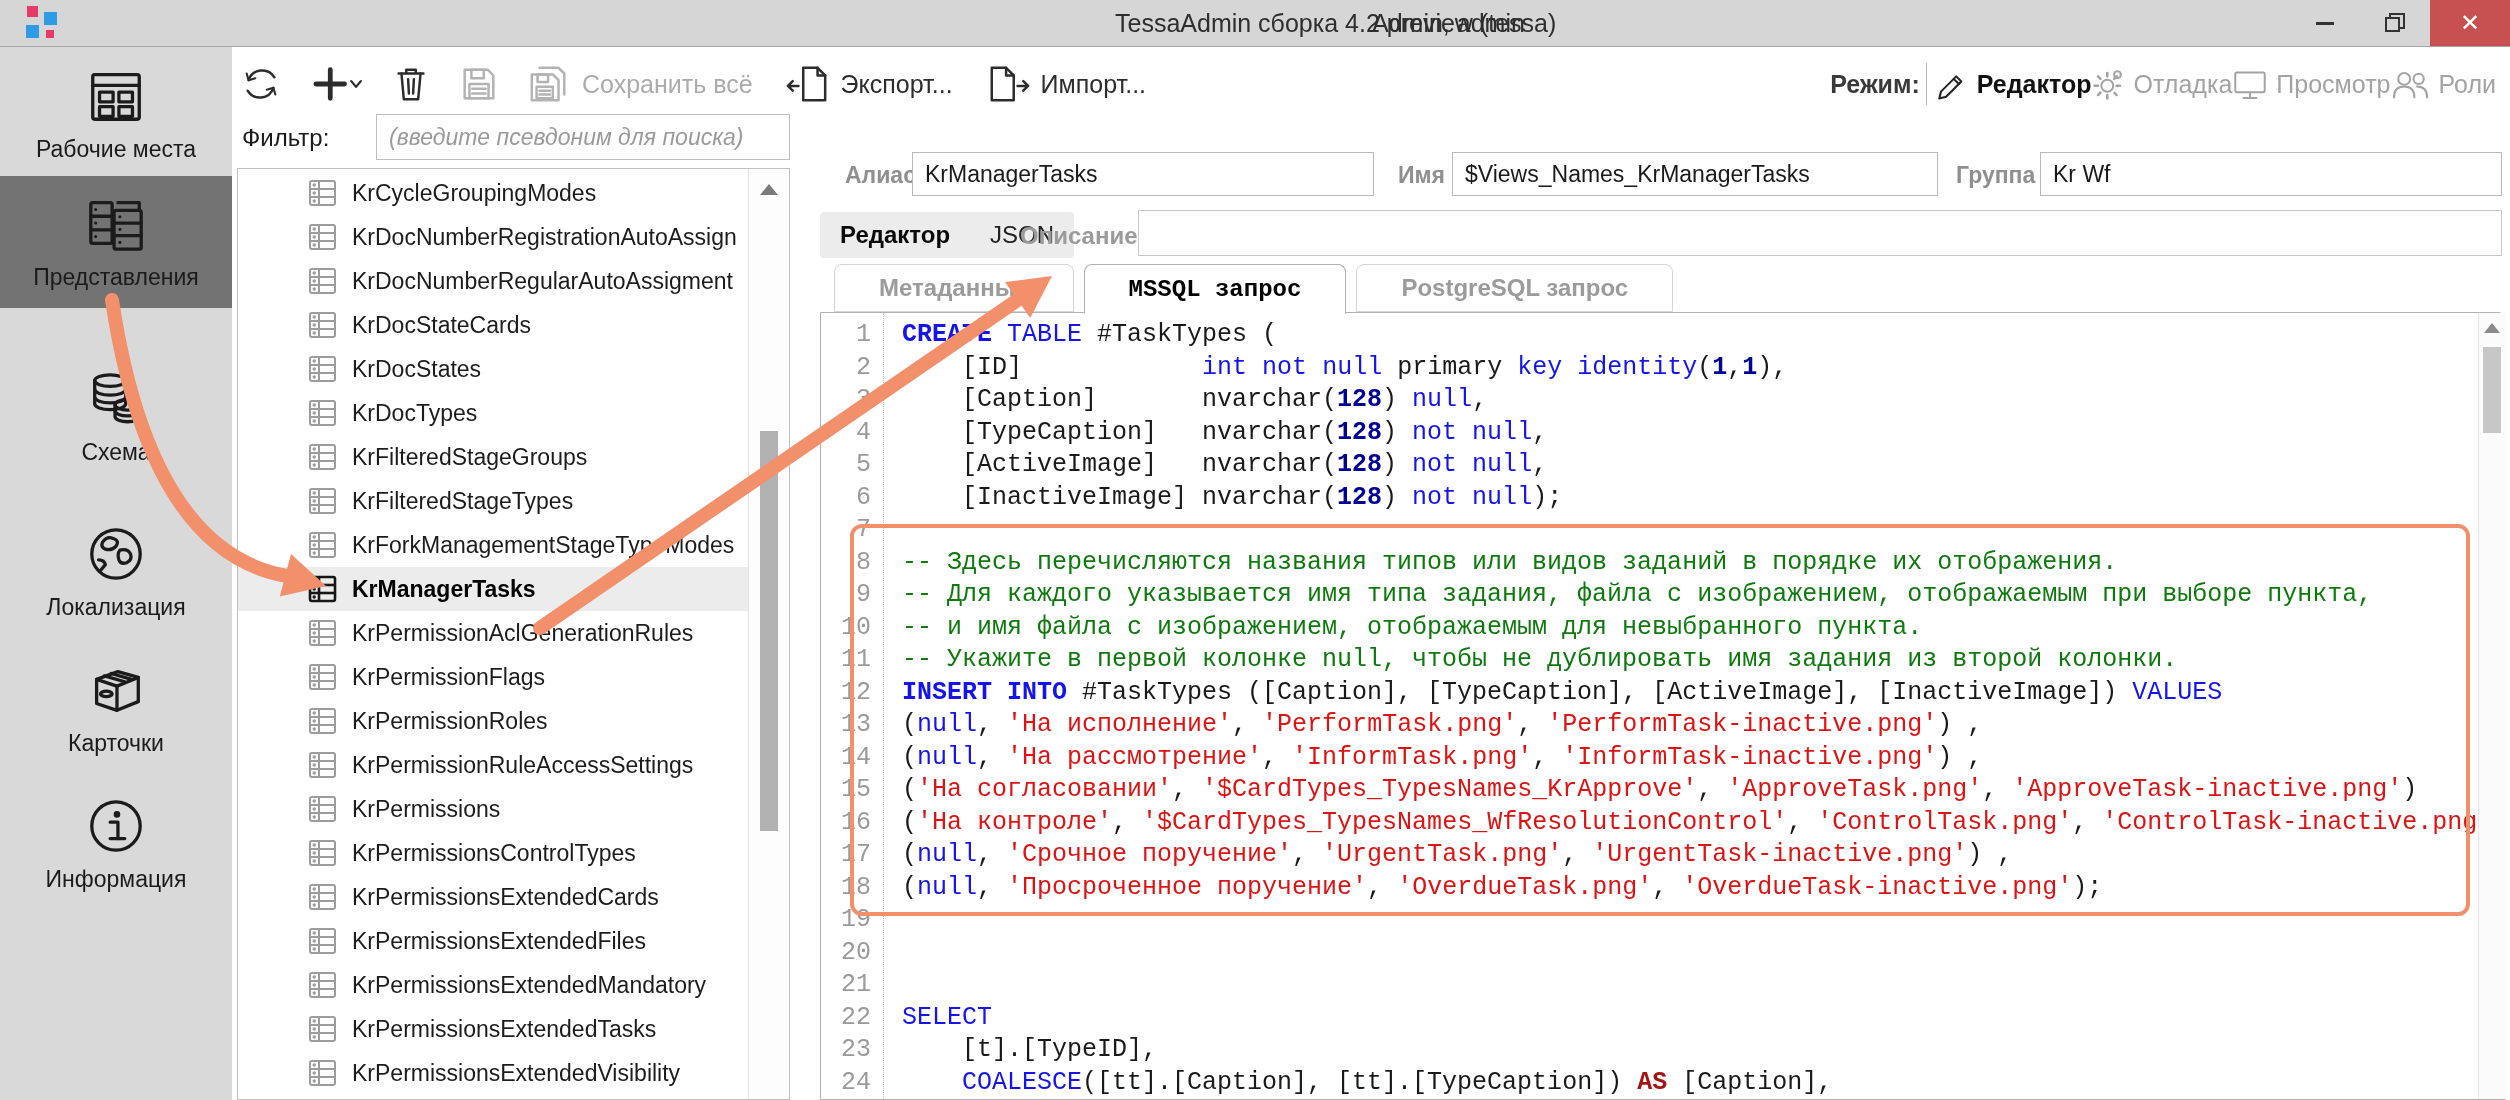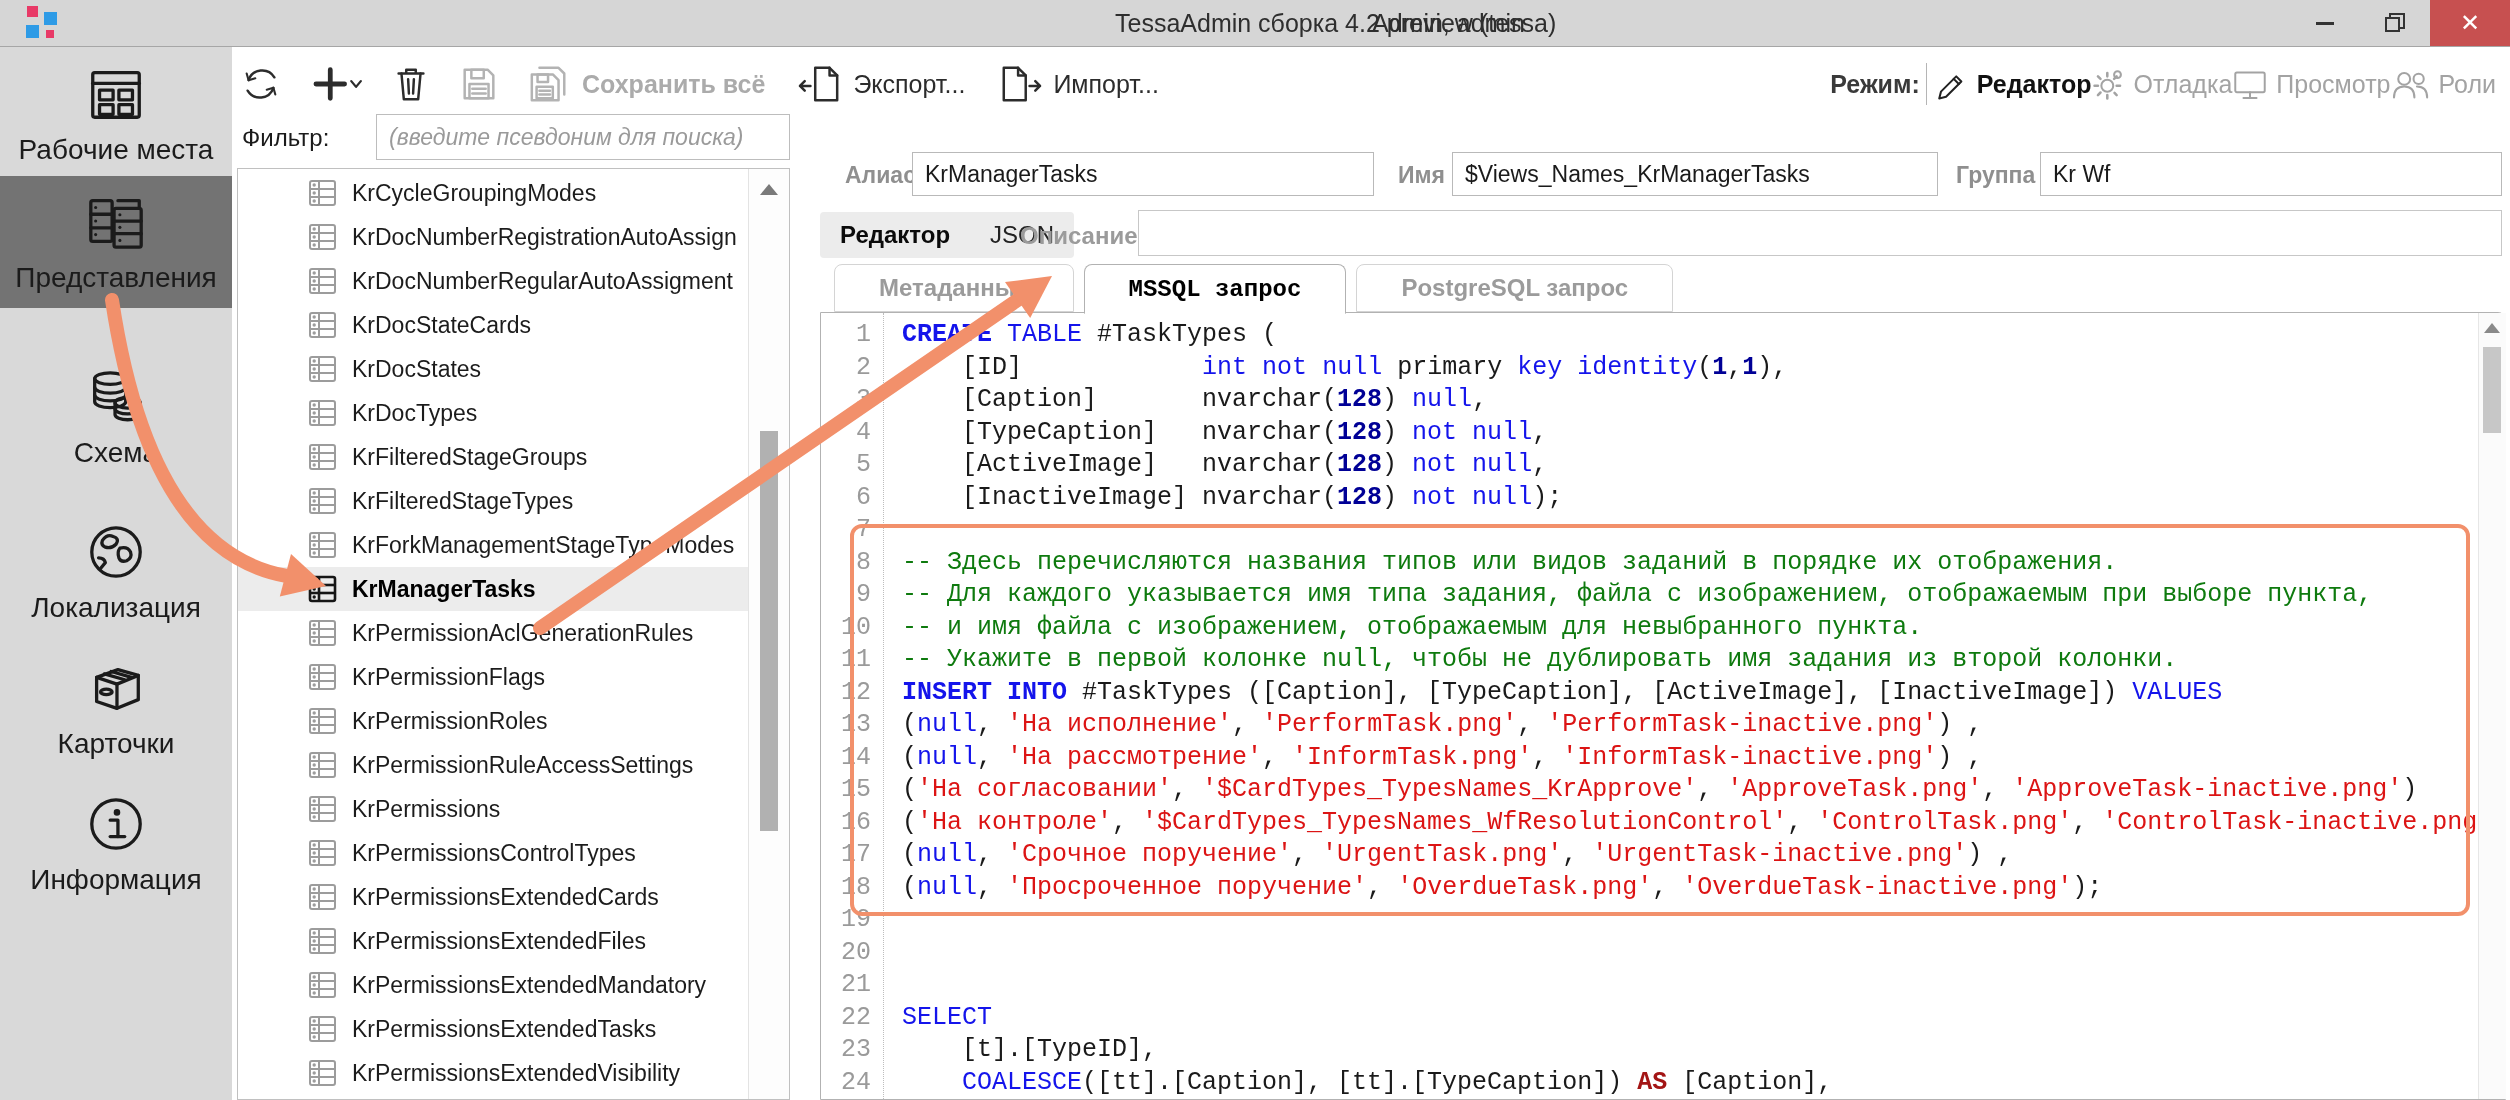--- a/index.html
+++ b/index.html
@@ -14,30 +14,30 @@
   .tb-admin{position:absolute;left:1372px;top:9px;font-size:25px;color:#2e2e2e;white-space:nowrap;}
   .tb-btns{position:absolute;right:0;top:0;height:46px;display:flex;}
   .tb-btn{width:70px;height:46px;display:flex;align-items:center;justify-content:center;color:#333;}
   .tb-btn.close{width:80px;background:#C75050;color:#fff;font-size:24px;}
 
   
   .sidebar{position:absolute;left:0;top:47px;width:232px;height:1053px;background:#d9d9d9;}
   .sb-item{position:absolute;left:0;width:232px;display:flex;flex-direction:column;
     align-items:center;justify-content:center;gap:9px;cursor:default;}
   .sb-item.selected{background:#737373;}
-  .sb-lbl{font-size:28px;color:#1b1b1b;white-space:nowrap;}
+  .sb-lbl{font-size:23px;color:#1b1b1b;white-space:nowrap;}
   .sb-ic svg{stroke:#1b1b1b;fill:none;stroke-width:3.4;stroke-linejoin:round;stroke-linecap:round;}
 
   
   .toolbar{position:absolute;left:240px;top:56px;height:56px;display:flex;align-items:center;gap:26px;}
   .t-ic{color:#2c2c2c;display:flex;align-items:center;}
   .t-ic svg{stroke:currentColor;fill:none;stroke-width:2.6;stroke-linecap:round;stroke-linejoin:round;}
   .t-ic.disabled{color:#b3b3b3;}
   .t-lbl{font-size:25px;color:#2c2c2c;margin-left:-16px;white-space:nowrap;}
-  .t-lbl.disabled{color:#ababab;font-weight:bold;}
+  .t-lbl.disabled{color:#ababab;}
   .modebar{position:absolute;right:14px;top:56px;height:56px;display:flex;align-items:center;z-index:2;}
   .mode-caption{font-size:25px;font-weight:bold;color:#3a3a3a;margin-right:6px;}
   .mode-divider{width:1px;height:42px;background:#b5b5b5;margin-right:8px;}
   .mode-item{display:flex;align-items:center;gap:8px;font-size:25px;color:#a3a3a3;white-space:nowrap;}
   .mode-item.active{color:#111;font-weight:bold;}
   .mode-item svg{stroke:#a3a3a3;fill:none;stroke-width:2.4;stroke-linecap:round;stroke-linejoin:round;}
   .mode-item.active svg{stroke:#222;}
 
   
   .filter-label{position:absolute;left:242px;top:124px;font-size:24px;color:#1b1b1b;}

